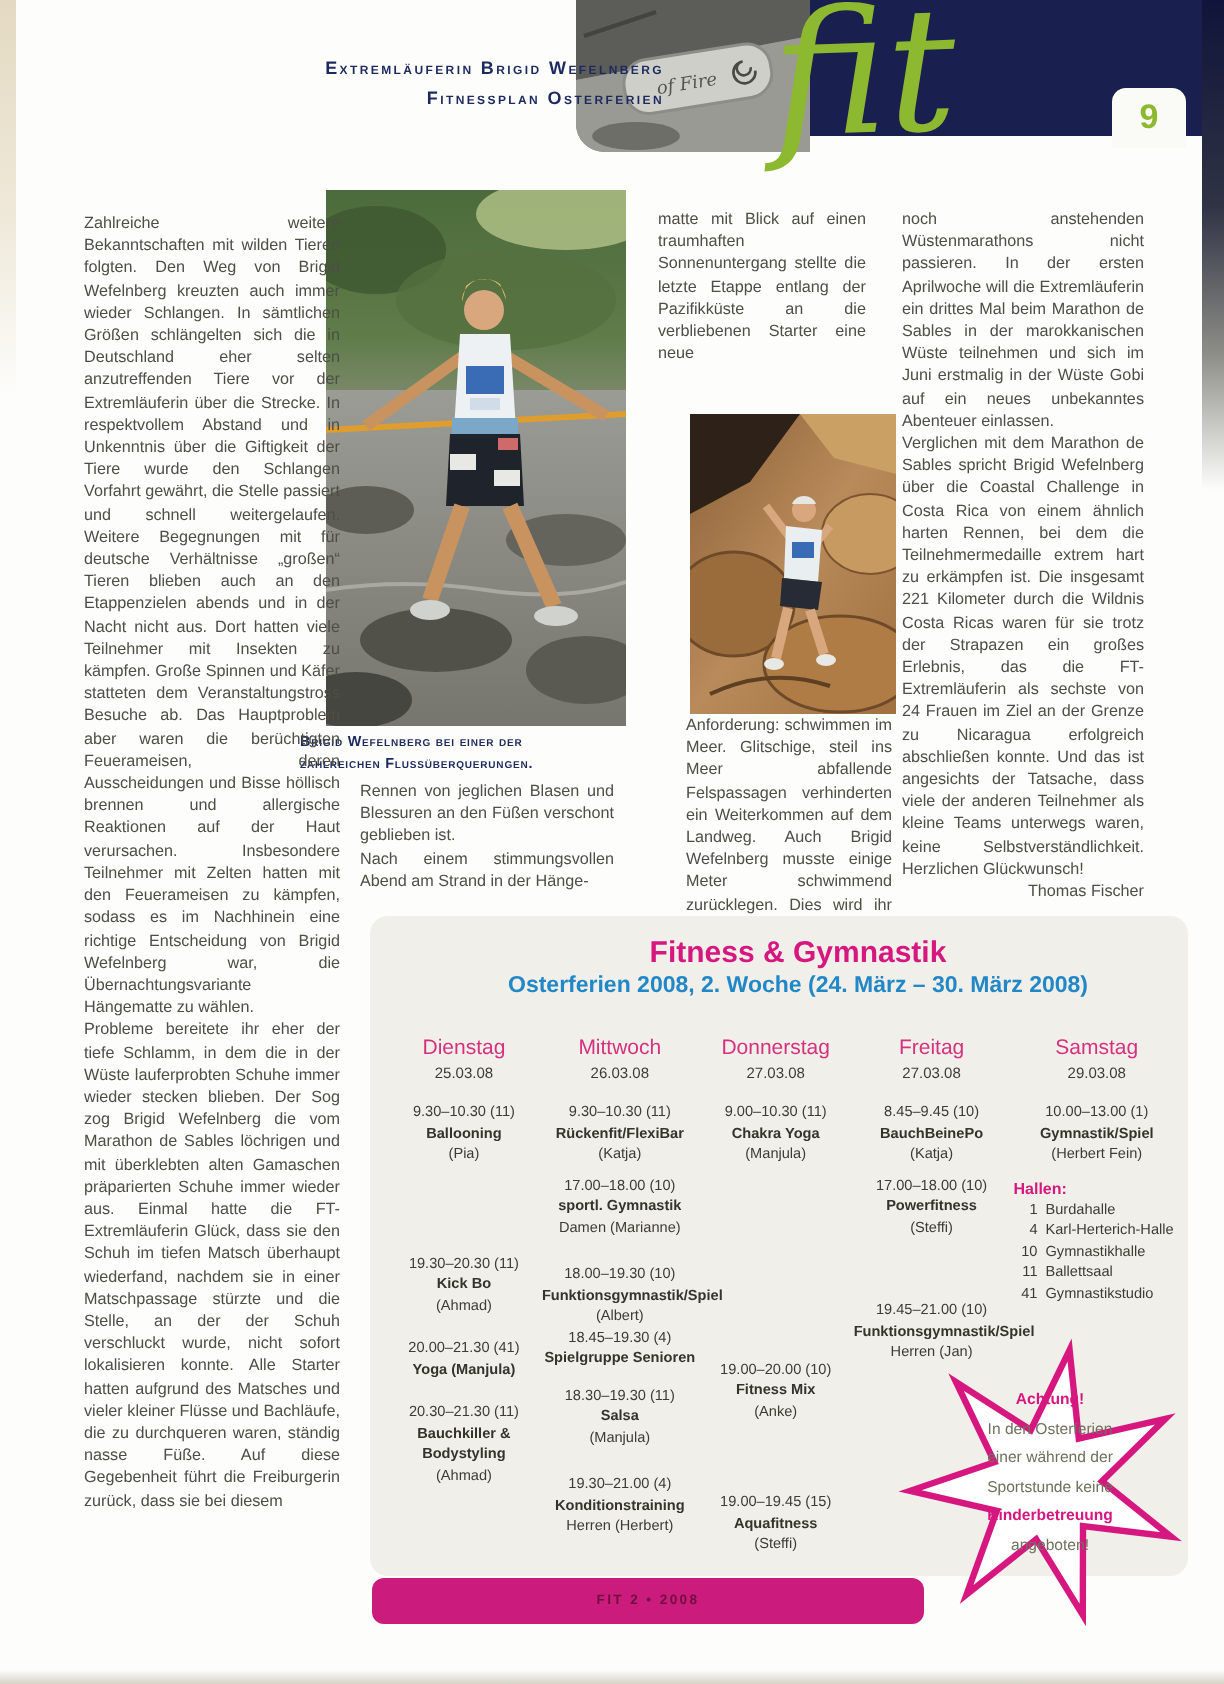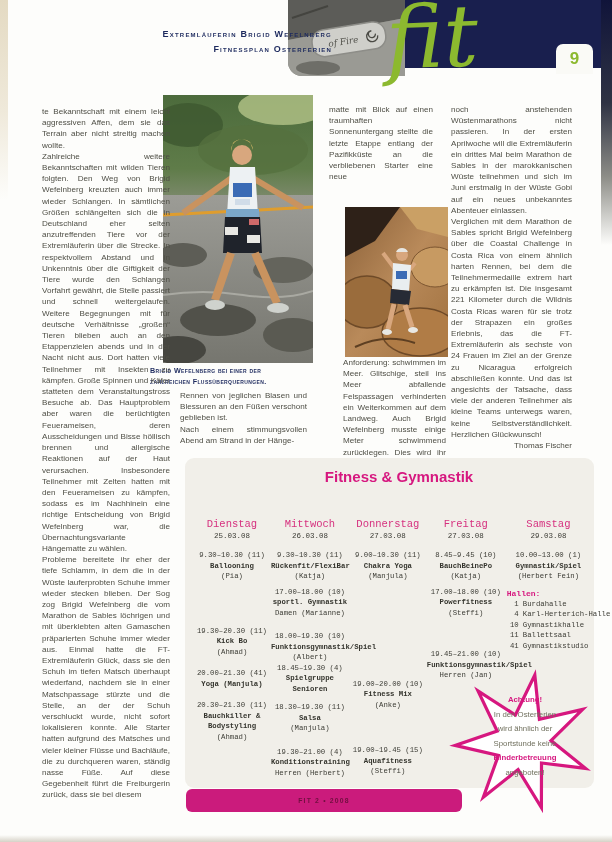--- a/index.html
+++ b/index.html
@@ -45,21 +45,21 @@
   .caption{position:absolute;left:150px;top:366px;width:152px;
     font-size:7.2px;font-weight:bold;color:#1d2a5e;font-variant:small-caps;
     letter-spacing:.4px;line-height:10.5px;}
 
   
   .sched{position:absolute;left:185px;top:458px;width:390px;height:330px;
     background:#f1efe9;border-radius:9px;padding-left:19px;}
   .sched-title{margin:10px 0 0;text-align:center;color:#d6177f;font-size:15px;font-weight:bold;}
   .sched-sub{text-align:center;color:#2287c6;font-size:11.5px;font-weight:bold;margin-top:2px;}
   .days{position:absolute;left:8px;right:2px;top:60px;bottom:2px;display:flex;}
-  .day-col{flex:1;text-align:center;min-width:0;font-family:Liberation Mono, monospace;}
+  .day-col{flex:1;text-align:center;min-width:0;}
   .day-col.d4{flex:1.12;}
   .day-name{color:#d6317f;font-size:10.5px;}
   .day-date{font-size:7.5px;color:#3c3c35;margin-top:2px;}
   .sessions{margin-top:10px;}
   .session{font-size:7.3px;line-height:10.5px;color:#3c3c35;}
   .s-name{font-weight:bold;color:#34342d;}
   
   .d0 .session:nth-child(2){margin-top:44px}
   .d0 .session:nth-child(3){margin-top:11px}
   .d0 .session:nth-child(4){margin-top:11px}
@@ -200,21 +200,20 @@
       <path d="M46 82 L66 84 L64 98 L45 96 Z" fill="#272b35"></path>
       <path d="M49 97 L43 122" stroke="#d8a77e" stroke-width="5" fill="none"></path>
       <path d="M60 98 L67 120" stroke="#d8a77e" stroke-width="5" fill="none"></path>
       <ellipse cx="42" cy="125" rx="5" ry="3" fill="#e8e8e4"></ellipse>
       <ellipse cx="68" cy="123" rx="5" ry="3" fill="#e8e8e4"></ellipse>
     </g>
   </svg>
 </div>
 
 <div class="col col1">
-    <p>te Bekanntschaft mit einem leicht aggressiven Affen, dem sie das Terrain aber nicht streitig machen wollte.</p>
     <p>Zahlreiche weitere Bekanntschaften mit wilden Tieren folgten. Den Weg von Brigid Wefelnberg kreuzten auch immer wieder Schlangen. In sämtlichen Größen schlängelten sich die in Deutschland eher selten anzutreffenden Tiere vor der Extremläuferin über die Strecke. In respektvollem Abstand und in Unkenntnis über die Giftigkeit der Tiere wurde den Schlangen Vorfahrt gewährt, die Stelle passiert und schnell weitergelaufen. Weitere Begegnungen mit für deutsche Verhältnisse „großen“ Tieren blieben auch an den Etappenzielen abends und in der Nacht nicht aus. Dort hatten viele Teilnehmer mit Insekten zu kämpfen. Große Spinnen und Käfer statteten dem Veranstaltungstross Besuche ab. Das Hauptproblem aber waren die berüchtigten Feuerameisen, deren Ausscheidungen und Bisse höllisch brennen und allergische Reaktionen auf der Haut verursachen. Insbesondere Teilnehmer mit Zelten hatten mit den Feuerameisen zu kämpfen, sodass es im Nachhinein eine richtige Entscheidung von Brigid Wefelnberg war, die Übernachtungsvariante Hängematte zu wählen.</p>
     <p>Probleme bereitete ihr eher der tiefe Schlamm, in dem die in der Wüste lauferprobten Schuhe immer wieder stecken blieben. Der Sog zog Brigid Wefelnberg die vom Marathon de Sables löchrigen und mit überklebten alten Gamaschen präparierten Schuhe immer wieder aus. Einmal hatte die FT-Extremläuferin Glück, dass sie den Schuh im tiefen Matsch überhaupt wiederfand, nachdem sie in einer Matschpassage stürzte und die Stelle, an der der Schuh verschluckt wurde, nicht sofort lokalisieren konnte. Alle Starter hatten aufgrund des Matsches und vieler kleiner Flüsse und Bachläufe, die zu durchqueren waren, ständig nasse Füße. Auf diese Gegebenheit führt die Freiburgerin zurück, dass sie bei diesem</p>
   </div>
 <div class="col col2">
     <p>Rennen von jeglichen Blasen und Blessuren an den Füßen verschont geblieben ist.</p>
     <p>Nach einem stimmungsvollen Abend am Strand in der Hänge-</p>
   </div>
 <div class="col col3t">
     <p>matte mit Blick auf einen traumhaften Sonnenuntergang stellte die letzte Etappe entlang der Pazifikküste an die verbliebenen Starter eine neue</p>
   </div>
@@ -223,20 +222,21 @@
   </div>
 <div class="col col4">
 
 <p>noch anstehenden Wüstenmarathons nicht passieren. In der ersten Aprilwoche will die Extremläuferin ein drittes Mal beim Marathon de Sables in der marokkanischen Wüste teilnehmen und sich im Juni erstmalig in der Wüste Gobi auf ein neues unbekanntes Abenteuer einlassen.</p>
     <p>Verglichen mit dem Marathon de Sables spricht Brigid Wefelnberg über die Coastal Challenge in Costa Rica von einem ähnlich harten Rennen, bei dem die Teilnehmermedaille extrem hart zu erkämpfen ist. Die insgesamt 221 Kilometer durch die Wildnis Costa Ricas waren für sie trotz der Strapazen ein großes Erlebnis, das die FT-Extremläuferin als sechste von 24 Frauen im Ziel an der Grenze zu Nicaragua erfolgreich abschließen konnte. Und das ist angesichts der Tatsache, dass viele der anderen Teilnehmer als kleine Teams unterwegs waren, keine Selbstverständlichkeit. Herzlichen Glückwunsch!</p>
     <p class="byline">Thomas Fischer</p>
   </div>
 
 <div class="sched">
   <div class="sched-title">Fitness &amp; Gymnastik</div>
+  <div class="sched-sub">Osterferien 2008, 2. Woche (24. März – 30. März 2008)</div>
   <div class="days">
   <div class="day-col d0">
     <div class="day-name">Dienstag</div>
     <div class="day-date">25.03.08</div>
     <div class="sessions">
   <div class="session">
     <div class="s-time">9.30–10.30 (11)</div>
     <div class="s-name">Ballooning</div>
     <div class="s-inst">(Pia)</div>
   </div>
@@ -378,21 +378,21 @@
 </div>
 </div>
 
 <div class="star-wrap">
   <svg viewBox="0 0 152 164">
     <polygon points="86.8,11 91.4,55.3 134.7,45.4 103,76.6 137.6,104.4 93.5,99 93.4,143.5 70.1,105.6 35.3,133.2 50.4,91.4 7.1,81.4 49.2,67.1 30,27 67.4,51" fill="#ffffff" stroke="#d6177f" stroke-width="3.2" stroke-linejoin="miter"></polygon>
   </svg>
   <div class="notice">
       <div class="notice-line accent">Achtung!</div>
       <div class="notice-line">In den Osterferien</div>
-      <div class="notice-line">wird ähnlich der</div>
+      <div class="notice-line">einer während der</div>
       <div class="notice-line">Sportstunde keine</div>
       <div class="notice-line accent">Kinderbetreuung</div>
       <div class="notice-line">angeboten!</div>
     </div>
 </div>
 
 <div class="footer-bar">
   <span class="footer-text">FIT 2 • 2008</span>
 </div>
 

